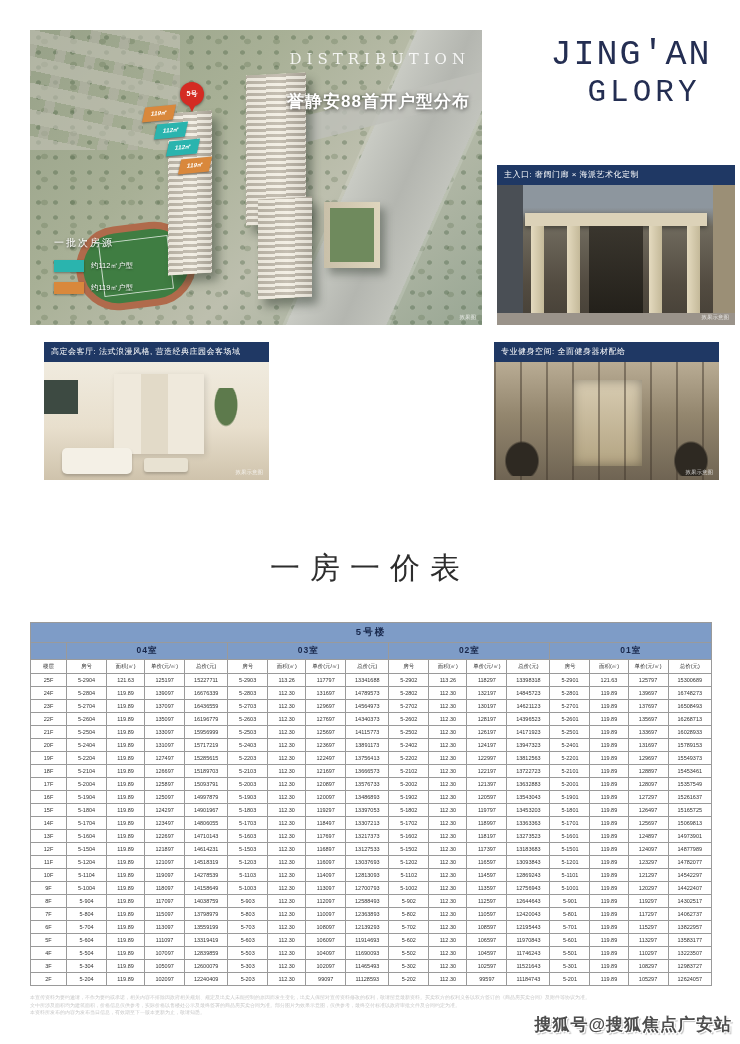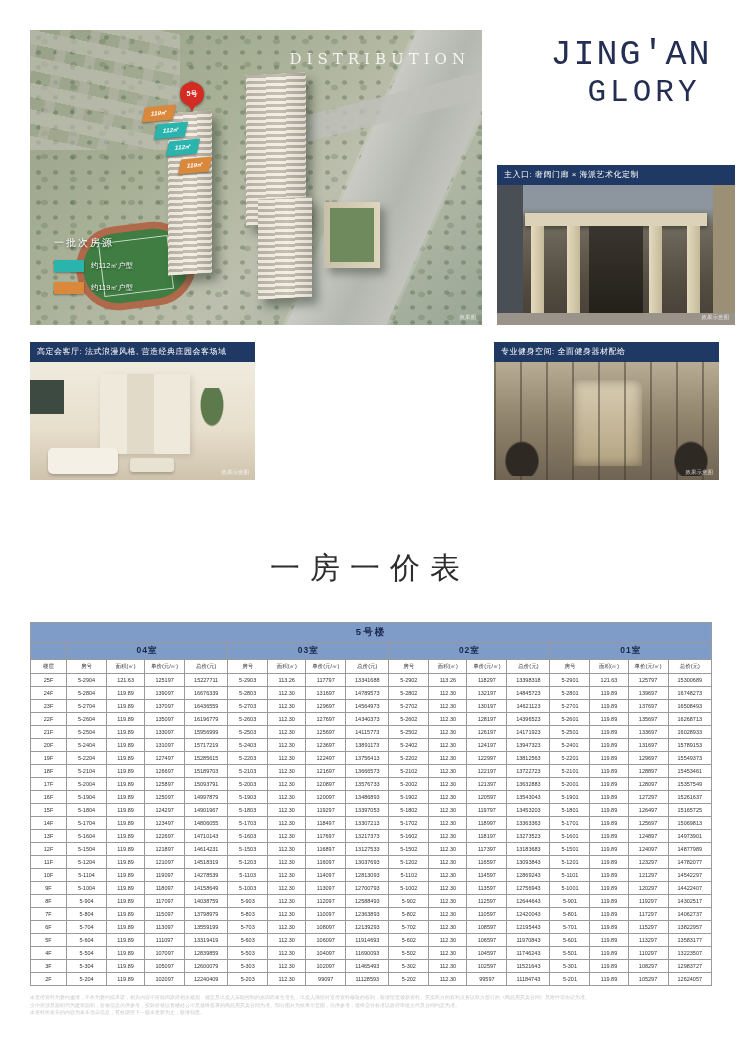--- a/index.html
+++ b/index.html
@@ -76,21 +76,21 @@
     box-shadow:0 2px 4px rgba(0,0,0,.4);}
   .gate-col{position:absolute;top:41px;width:13px;height:88px;background:linear-gradient(90deg,#e4dabf,#c4b999);}
   .gate-open{position:absolute;left:92px;top:41px;width:54px;height:88px;
     background:linear-gradient(180deg,#3a362e,#23201a);}
   .gate-ground{position:absolute;left:0;bottom:0;width:100%;height:12px;background:#9a938a;}
   .side-dark{position:absolute;left:0;top:0;width:26px;height:100%;background:#4a4f55;}
   .side-tan{position:absolute;right:0;top:0;width:22px;height:100%;background:#9b8f76;}
 
   
   .gallery-card{position:absolute;top:342px;width:225px;height:138px;}
-  .g1{left:30px;} .g2{left:262px;} .g3{left:494px;}
+  .g1{left:44px;} .g2{left:262px;} .g3{left:494px;}
   .gallery-img{position:relative;height:118px;overflow:hidden;}
   .img-living{background:linear-gradient(180deg,#f0ebdf 0%,#e8dfcd 55%,#cfc3ac 100%);}
   .living-wall{position:absolute;left:70px;top:12px;width:90px;height:80px;
     background:linear-gradient(90deg,#efe9dc 0 30%,#e2dac8 30% 60%,#efe9dc 60%);box-shadow:2px 2px 6px rgba(0,0,0,.12);}
   .living-tv{position:absolute;left:0;top:18px;width:34px;height:34px;background:#3d4a42;}
   .living-plant{position:absolute;right:26px;top:26px;width:34px;height:48px;
     background:radial-gradient(ellipse at 50% 35%,#5d7a4c 0 45%,transparent 50%);}
   .living-sofa{position:absolute;left:18px;bottom:6px;width:70px;height:26px;background:#f4f0e6;
     border-radius:5px;box-shadow:0 2px 3px rgba(0,0,0,.2);}
   .living-table{position:absolute;left:100px;bottom:8px;width:44px;height:14px;background:#e8e2d2;
@@ -150,20 +150,21 @@
     <div class="road-band2"></div>
     <div class="field"></div>
     <div class="tower tower-main"></div>
     <div class="tower tower-2"></div>
     <div class="tower tower-3"></div>
     <div class="podium"></div>
 
     <div class="dist-map">
       <div>DISTRIBUTION</div>
     </div>
+    <div class="hero-headline">誉静安88首开户型分布</div>
 
     <div class="map-pin">
       <span>5号</span>
     </div>
     <div class="area-tag" style="left: 114px; top: 76px; background: rgb(217, 136, 60);">119㎡</div>
     <div class="area-tag" style="left: 126px; top: 93px; background: rgb(42, 180, 174);">112㎡</div>
     <div class="area-tag" style="left: 138px; top: 110px; background: rgb(42, 180, 174);">112㎡</div>
     <div class="area-tag" style="left: 150px; top: 128px; background: rgb(217, 136, 60);">119㎡</div>
 
     <div class="legend">
@@ -738,14 +739,15 @@
           <td>12624057</td>
         </tr>
       </tbody>
     </table>
 
   <div class="disclaimer">
     <div>本宣传资料为要约邀请，不作为要约或承诺，相关内容不排除因政府相关规划、规定及出卖人未能控制的原因而发生变化，出卖人保留对宣传资料修改的权利，敬请留意最新资料。买卖双方的权利义务以双方签订的《商品房买卖合同》及附件等协议为准。</div>
     <div>文中所涉及面积均为建筑面积，价格信息仅供参考，实际价格以售楼处公示及最终签署的商品房买卖合同为准。部分图片为效果示意图，仅供参考，最终交付标准以政府审批文件及合同约定为准。</div>
     <div>本资料所发布的内容为发布当日信息，有效期至下一版本更新为止，敬请知悉。</div>
   </div>
+  <div class="watermark">搜狐号@搜狐焦点广安站</div>
 
 </div>
 
 </body></html>

